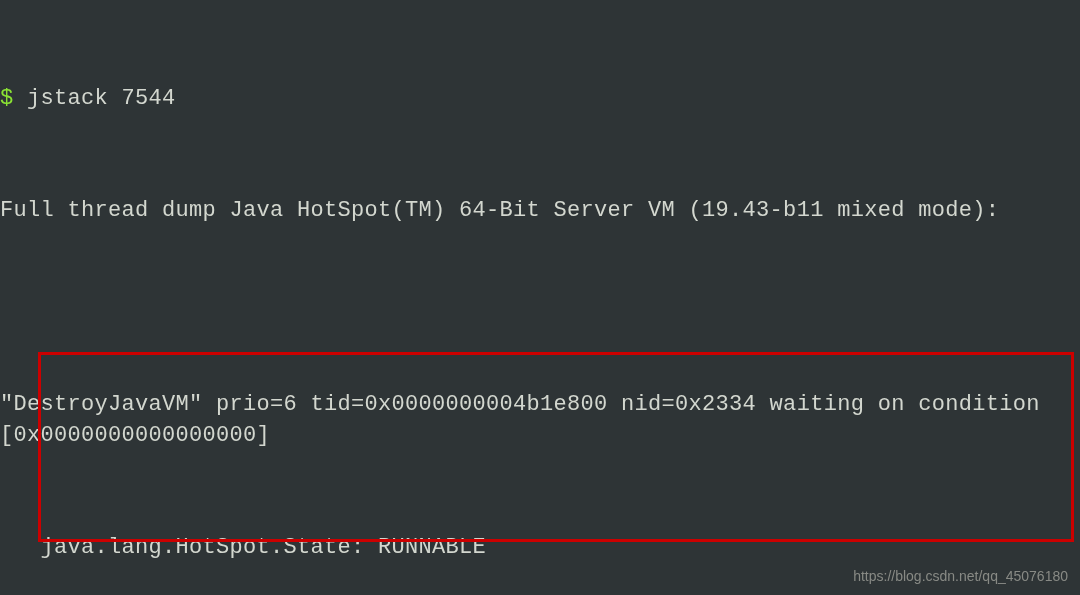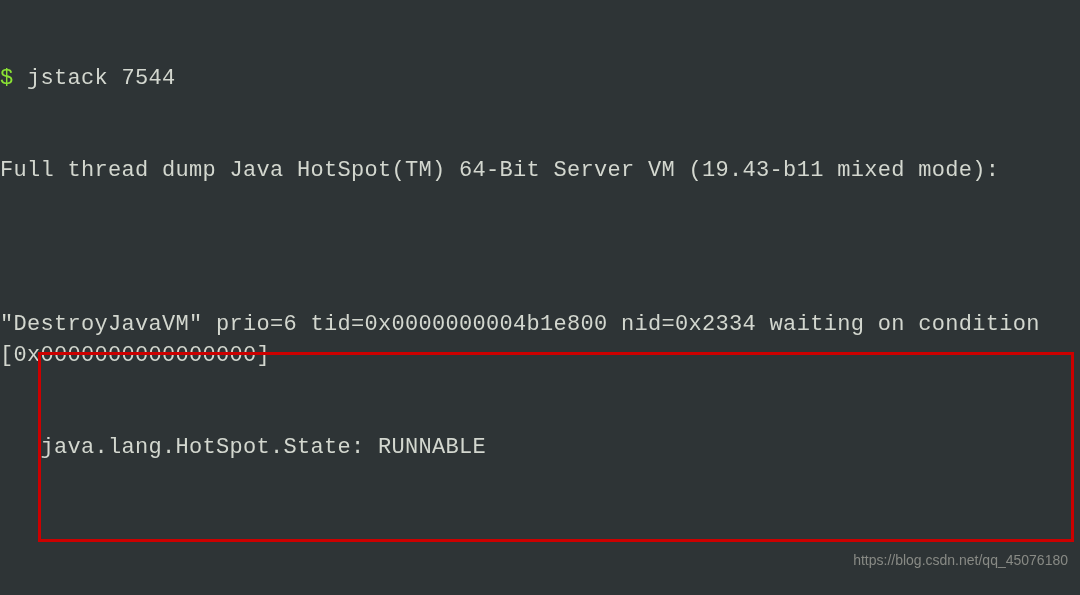--- a/index.html
+++ b/index.html
@@ -31,28 +31,29 @@
       position: absolute;
       border: 3px solid #cc0000;
       left: 38px;
       top: 352px;
       width: 1036px;
       height: 190px;
       pointer-events: none;
     }
     .watermark {
       position: absolute;
-      bottom: 24px;
+      bottom: 8px;
       right: 12px;
       color: #888a85;
       font-size: 14px;
       font-family: Arial, sans-serif;
     }
     .line {
       display: block;
+      margin-top: 20px;
     }
   </style>
 </head>
 <body>
 
 <div class="terminal">
   <span class="line"><span class="prompt">$ </span><span>jstack 7544</span></span>
   <span class="line">Full thread dump Java HotSpot(TM) 64-Bit Server VM (19.43-b11 mixed mode):</span>
   <span class="line"></span>
   <span class="line">"DestroyJavaVM" prio=6 tid=0x0000000004b1e800 nid=0x2334 waiting on condition [0x0000000000000000]</span>

